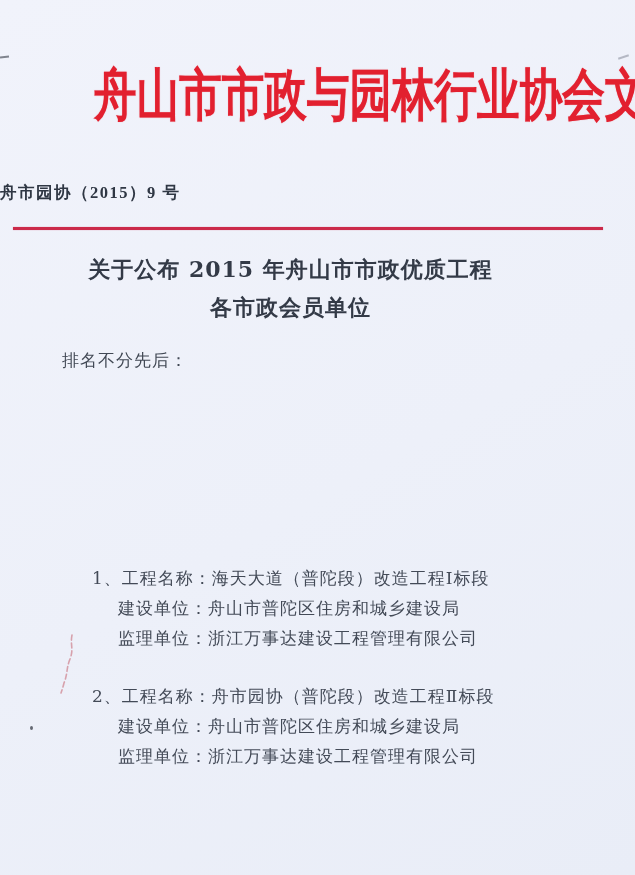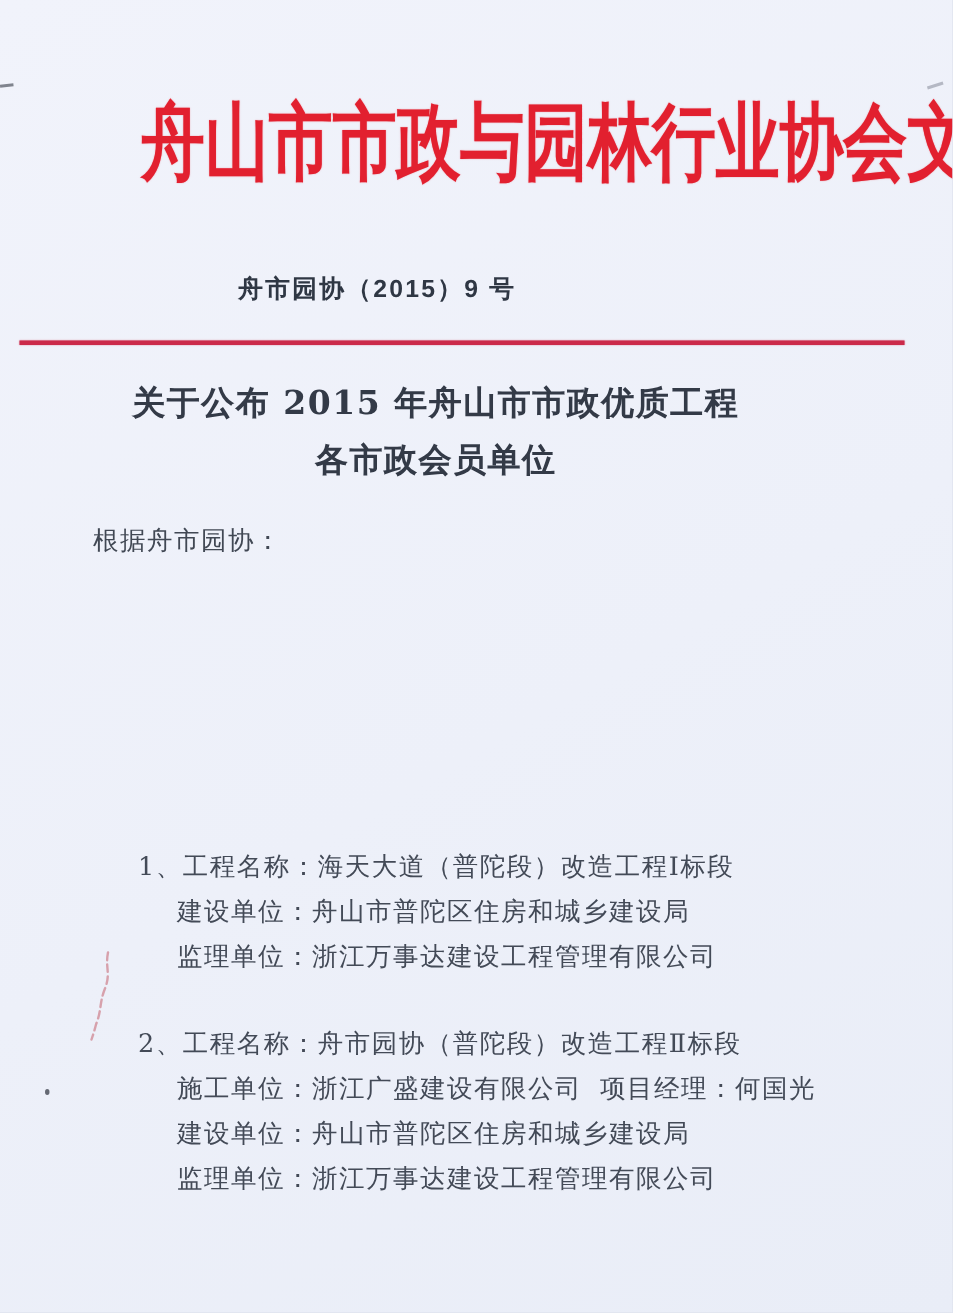--- a/index.html
+++ b/index.html
@@ -32,22 +32,21 @@
     transform-origin: center;
     text-shadow: 0 0 1px rgba(226, 32, 47, 0.55);
     letter-spacing: 0;
   }
 
   .doc-number {
     position: absolute;
     top: 182px;
     left: 0;
     width: 503px;
-    text-align: center;
-    font-family: Liberation Sans, sans-serif;
+    font-family: Liberation Serif, serif;
     font-size: 16.5px;
     font-weight: 700;
     letter-spacing: 1.5px;
     color: #2f3744;
   }
 
   .red-rule {
     position: absolute;
     top: 227px;
     left: 13px;
@@ -140,21 +139,21 @@
 
   <div class="doc-number">舟市园协（2015）9 号</div>
 
   <div class="red-rule"></div>
 
   <div class="notice-title">
     <div>关于公布 2015 年舟山市市政优质工程</div>
     <div>各市政会员单位</div>
   </div>
 
-  <div class="salutation">根据舟市园协：</div>
+  <div class="salutation">排名不分先后：</div>
 
 
   <div class="projects">
 
     <div class="project">
       <div class="row">
         <span>1、</span><span>工程名称：</span><span>海天大道（普陀段）改造工程Ⅰ标段</span>
       </div>
       <div class="row sub">
         <span>建设单位：</span><span>舟山市普陀区住房和城乡建设局</span>
@@ -162,24 +161,20 @@
       <div class="row sub">
         <span>监理单位：</span><span>浙江万事达建设工程管理有限公司</span>
       </div>
     </div>
 
     <div class="project">
       <div class="row">
         <span>2、</span><span>工程名称：</span><span>舟市园协（普陀段）改造工程Ⅱ标段</span>
       </div>
       <div class="row sub">
-        <span>施工单位：</span><span>浙江广盛建设有限公司</span>
-        <span class="manager-group"><span>项目经理：</span><span>何国光</span></span>
-      </div>
-      <div class="row sub">
         <span>建设单位：</span><span>舟山市普陀区住房和城乡建设局</span>
       </div>
       <div class="row sub">
         <span>监理单位：</span><span>浙江万事达建设工程管理有限公司</span>
       </div>
     </div>
 
   </div>
 </div>
 

